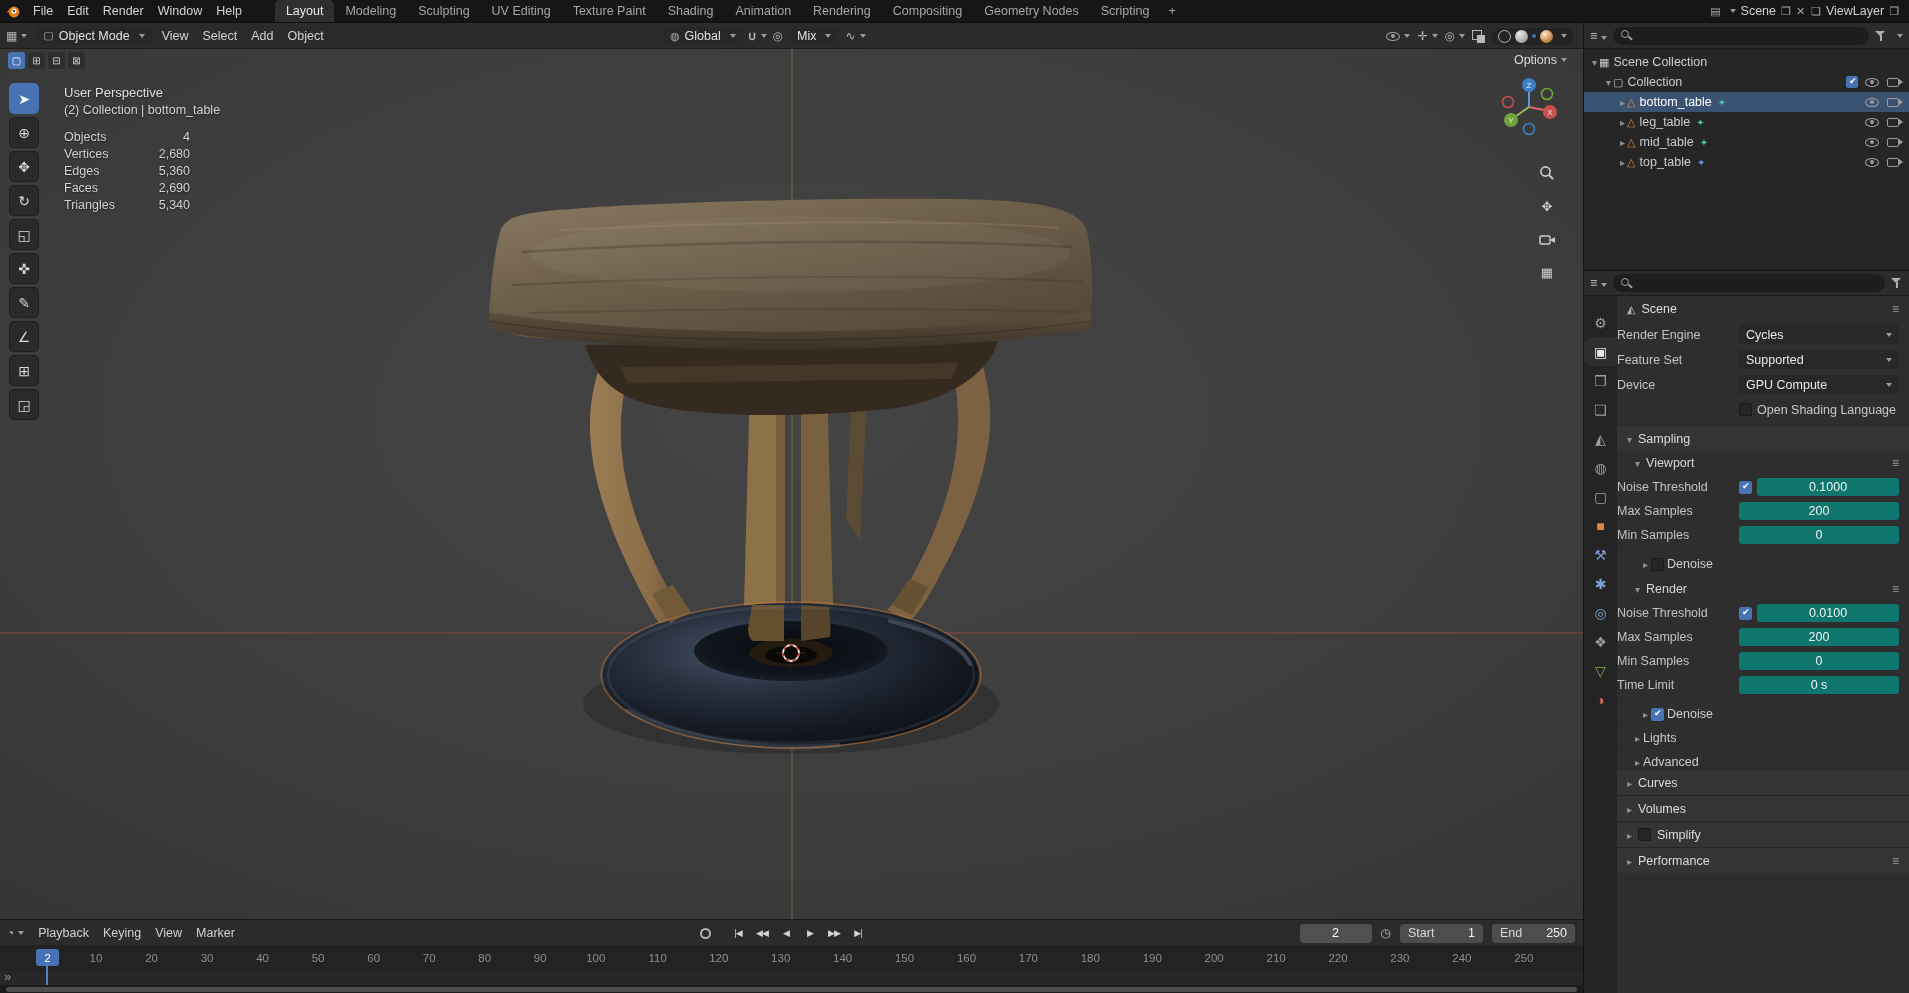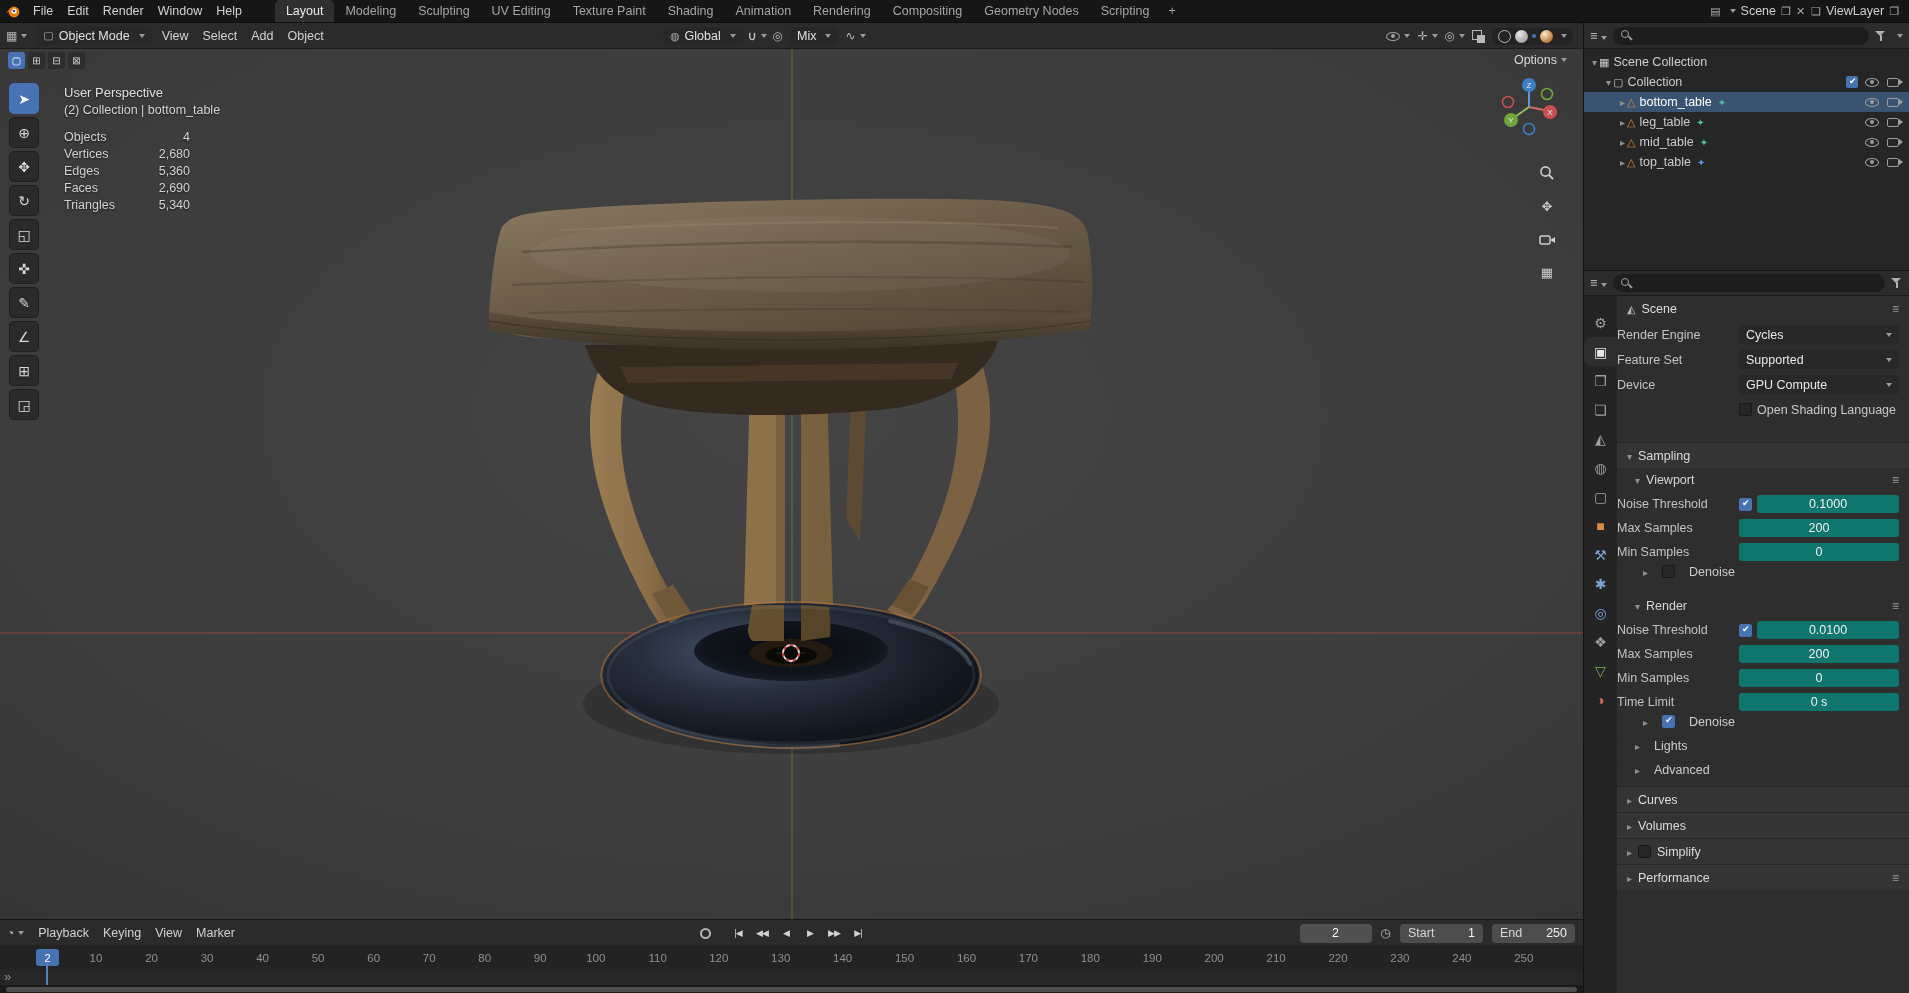--- a/index.html
+++ b/index.html
@@ -105,22 +105,22 @@
 .prow{display:flex;align-items:center;height:25px;padding-right:10px}
 .plabel{width:122px;padding-right:8px;color:#c3c3c3;flex:none}
 .pcontrol{flex:1;display:flex;align-items:center;gap:5px}
 .dropdown{flex:1;height:19px;background:#282828;border-radius:3px;display:flex;align-items:center;padding:0 7px;color:#e8e8e8}
 .dropdown .dd-space{flex:1}
 .numfield{flex:1;height:18px;background:#0f766e;border-radius:3px;display:flex;align-items:center;justify-content:center;color:#f2f2f2}
 .panel-hdr{display:flex;align-items:center;gap:6px;height:26px;background:#343434;border-top:1px solid #262626;padding:0 10px;color:#dcdcdc;margin-top:0}
 .sub-hdr{display:flex;align-items:center;gap:6px;height:24px;padding:0 10px 0 18px;color:#d6d6d6}
 .sub-hdr .sp{flex:1}
 .srow{display:flex;align-items:center;height:24px;padding-right:10px}
-.collapse-row{display:flex;align-items:flex-start;gap:14px;height:24px;padding-left:26px;color:#cdcdcd;border-top:1px solid #2a2a2a}
-.mt6{margin-top:6px}.mt8{margin-top:20px}
+.collapse-row{display:flex;align-items:flex-end;gap:3px;height:24px;padding-left:26px;color:#cdcdcd;border-top:1px solid #2a2a2a}
+.mt6{margin-top:6px}.mt8{margin-top:3px}
 
 
 #timeline{position:absolute;left:0;top:919px;width:1583px;height:74px;z-index:25}
 #tl-header{position:absolute;left:0;top:0;width:100%;height:26px;background:#2b2b2b;border-top:1px solid #181818;display:flex;align-items:center}
 #tl-header .ed-icon{padding:0 7px;color:#b5b5b5;font-size:12px;display:flex;align-items:center}
 #tl-menus{display:flex}
 #tl-transport{position:absolute;left:700px;top:0;height:26px;display:flex;align-items:center;gap:2px}
 .autokey{width:11px;height:11px;border:2px solid #b5b5b5;border-radius:50%;margin-right:14px}
 .tr-btn{min-width:22px;height:19px;display:flex;align-items:center;justify-content:center;color:#d2d2d2;font-size:9px;letter-spacing:-1px;border-radius:3px}
 #tl-fields{position:absolute;right:8px;top:0;height:26px;display:flex;align-items:center;gap:9px}

